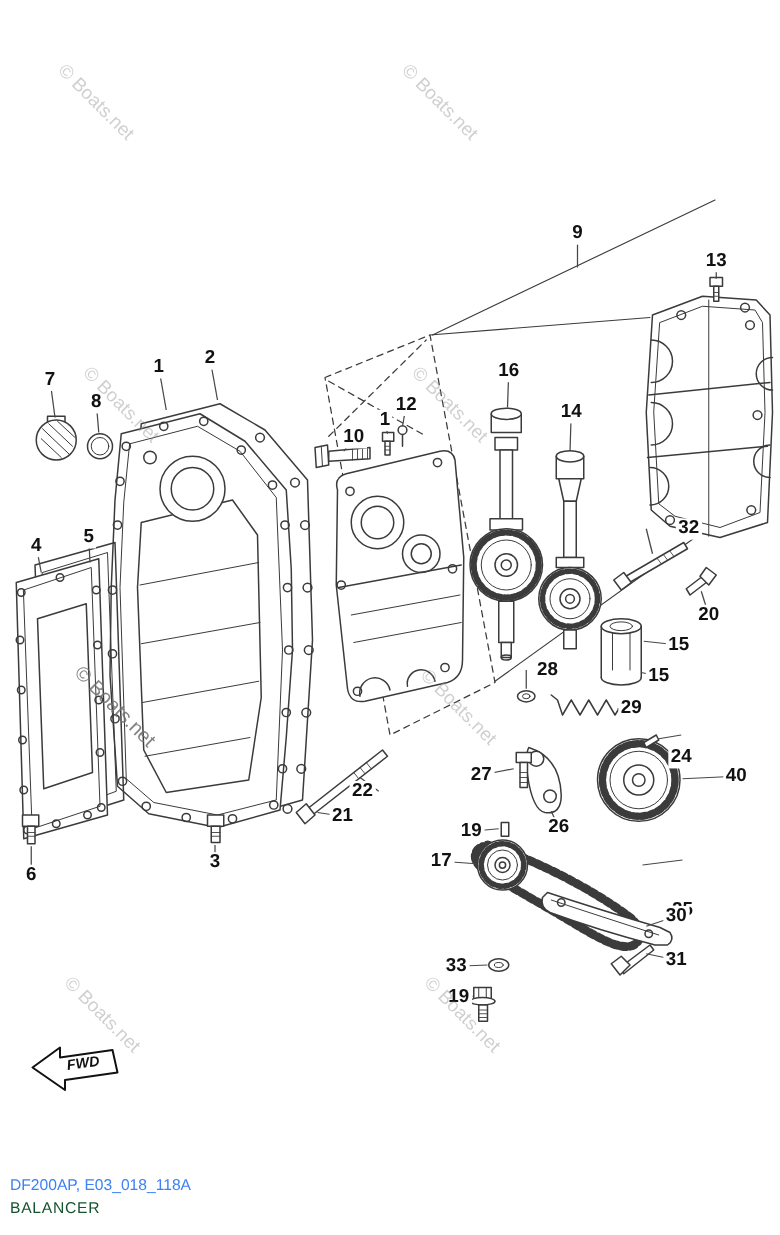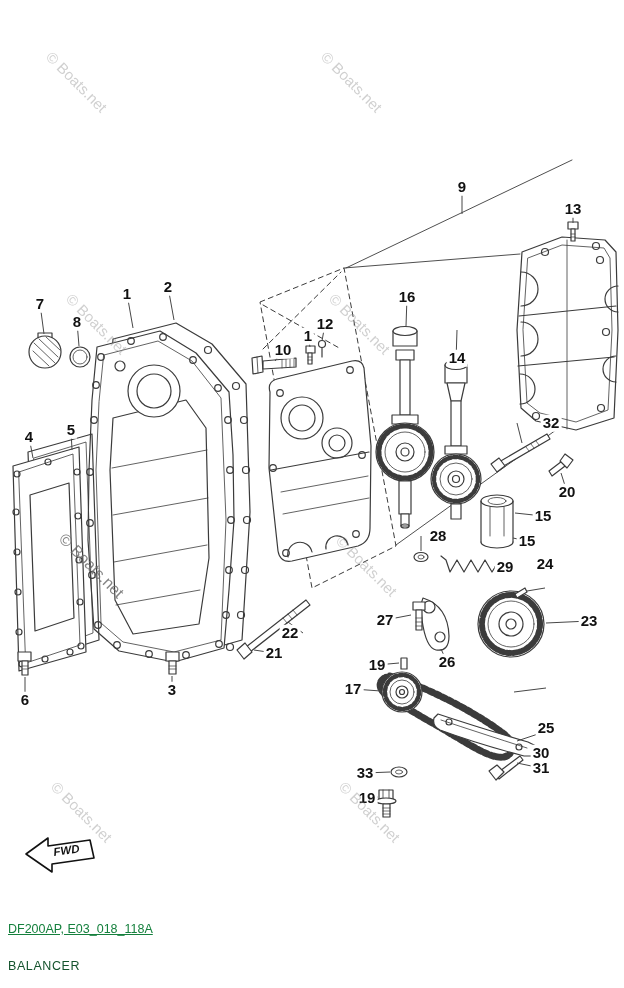--- a/index.html
+++ b/index.html
@@ -6,21 +6,21 @@
   .stage{
     position:relative;width:624px;height:988px;background:#ffffff;
     overflow:hidden;font-family:"Liberation Sans",sans-serif;margin:0 auto;
   }
   .layer{position:absolute;left:0;top:0;}
   .fig-title{
     position:absolute;left:8px;top:6px;font-size:27px;font-weight:800;
     color:#101010;letter-spacing:-0.5px;
   }
   .footer-code{
-    position:absolute;left:8px;top:922px;font-size:12.5px;color:#15803d;text-decoration:underline;
+    position:absolute;left:8px;top:941px;font-size:12.5px;color:#3b82f6;
   }
   .footer-name{
     position:absolute;left:8px;top:959px;font-size:12.5px;color:#14532d;letter-spacing:.6px;
   }
   .wm{
     position:absolute;font-size:15px;color:#8f8f8f;opacity:.42;
     transform:rotate(45deg);transform-origin:left top;white-space:nowrap;
     pointer-events:none;
   }
   .wm.dark{opacity:.85;color:#6e6e6e;font-size:16px;}
@@ -380,38 +380,38 @@
       <span class="callout" style="left: 29px; top: 437px;">4</span>
       <span class="callout" style="left: 71px; top: 430px;">5</span>
       <span class="callout" style="left: 25px; top: 700px;">6</span>
       <span class="callout" style="left: 40px; top: 304px;">7</span>
       <span class="callout" style="left: 77px; top: 322px;">8</span>
       <span class="callout" style="left: 462px; top: 187px;">9</span>
       <span class="callout" style="left: 283px; top: 350px;">10</span>
       <span class="callout" style="left: 308px; top: 336px;">1</span>
       <span class="callout" style="left: 325px; top: 324px;">12</span>
       <span class="callout" style="left: 573px; top: 209px;">13</span>
-      <span class="callout" style="left: 457px; top: 330px; margin-top: 28px;">14</span>
+      <span class="callout" style="left: 457px; top: 330px;">14</span>
       <span class="callout" style="left: 543px; top: 516px;">15</span>
       <span class="callout" style="left: 527px; top: 541px;">15</span>
       <span class="callout" style="left: 407px; top: 297px;">16</span>
       <span class="callout" style="left: 353px; top: 689px;">17</span>
       <span class="callout" style="left: 367px; top: 798px;">19</span>
       <span class="callout" style="left: 377px; top: 665px;">19</span>
       <span class="callout" style="left: 567px; top: 492px;">20</span>
       <span class="callout" style="left: 274px; top: 653px;">21</span>
       <span class="callout" style="left: 290px; top: 633px; text-align: right;">22</span>
-      <span class="callout" style="left: 589px; top: 621px;">23</span>
-      <span class="callout" style="left: 545px; top: 564px;">24</span>
+      <span class="callout" style="left: 589px; top: 621px;">40</span>
+      <span class="callout" style="left: 545px; top: 606px;">24</span>
       <span class="callout" style="left: 546px; top: 728px;">25</span>
       <span class="callout" style="left: 447px; top: 662px;">26</span>
       <span class="callout" style="left: 385px; top: 620px;">27</span>
       <span class="callout" style="left: 438px; top: 536px;">28</span>
       <span class="callout" style="left: 505px; top: 567px;">29</span>
-      <span class="callout" style="left: 541px; top: 733px; margin-top: 20px;">30</span>
+      <span class="callout" style="left: 541px; top: 733px;">30</span>
       <span class="callout" style="left: 541px; top: 768px;">31</span>
       <span class="callout" style="left: 517px; top: 423px; margin-left: 34px;">32</span>
       <span class="callout" style="left: 365px; top: 773px;">33</span>
     </div>
 
 
   <svg class="layer" style="left:16px;top:826px;" width="92" height="58" viewBox="0 0 92 58">
     <polygon points="10,28 32,12 32,20 74,14 78,32 36,38 36,46" fill="#fff" stroke="#111" stroke-width="1.6" stroke-linejoin="round"></polygon>
     <text x="38" y="30" transform="rotate(-8 38 30)" font-size="11.5" font-style="italic" font-weight="700" font-family="Liberation Sans, sans-serif" fill="#111">FWD</text>
   </svg>

